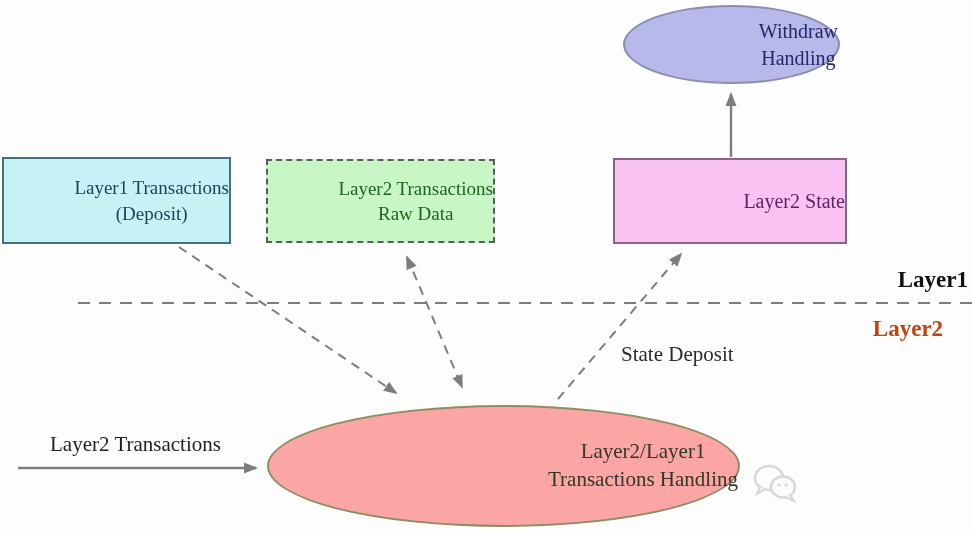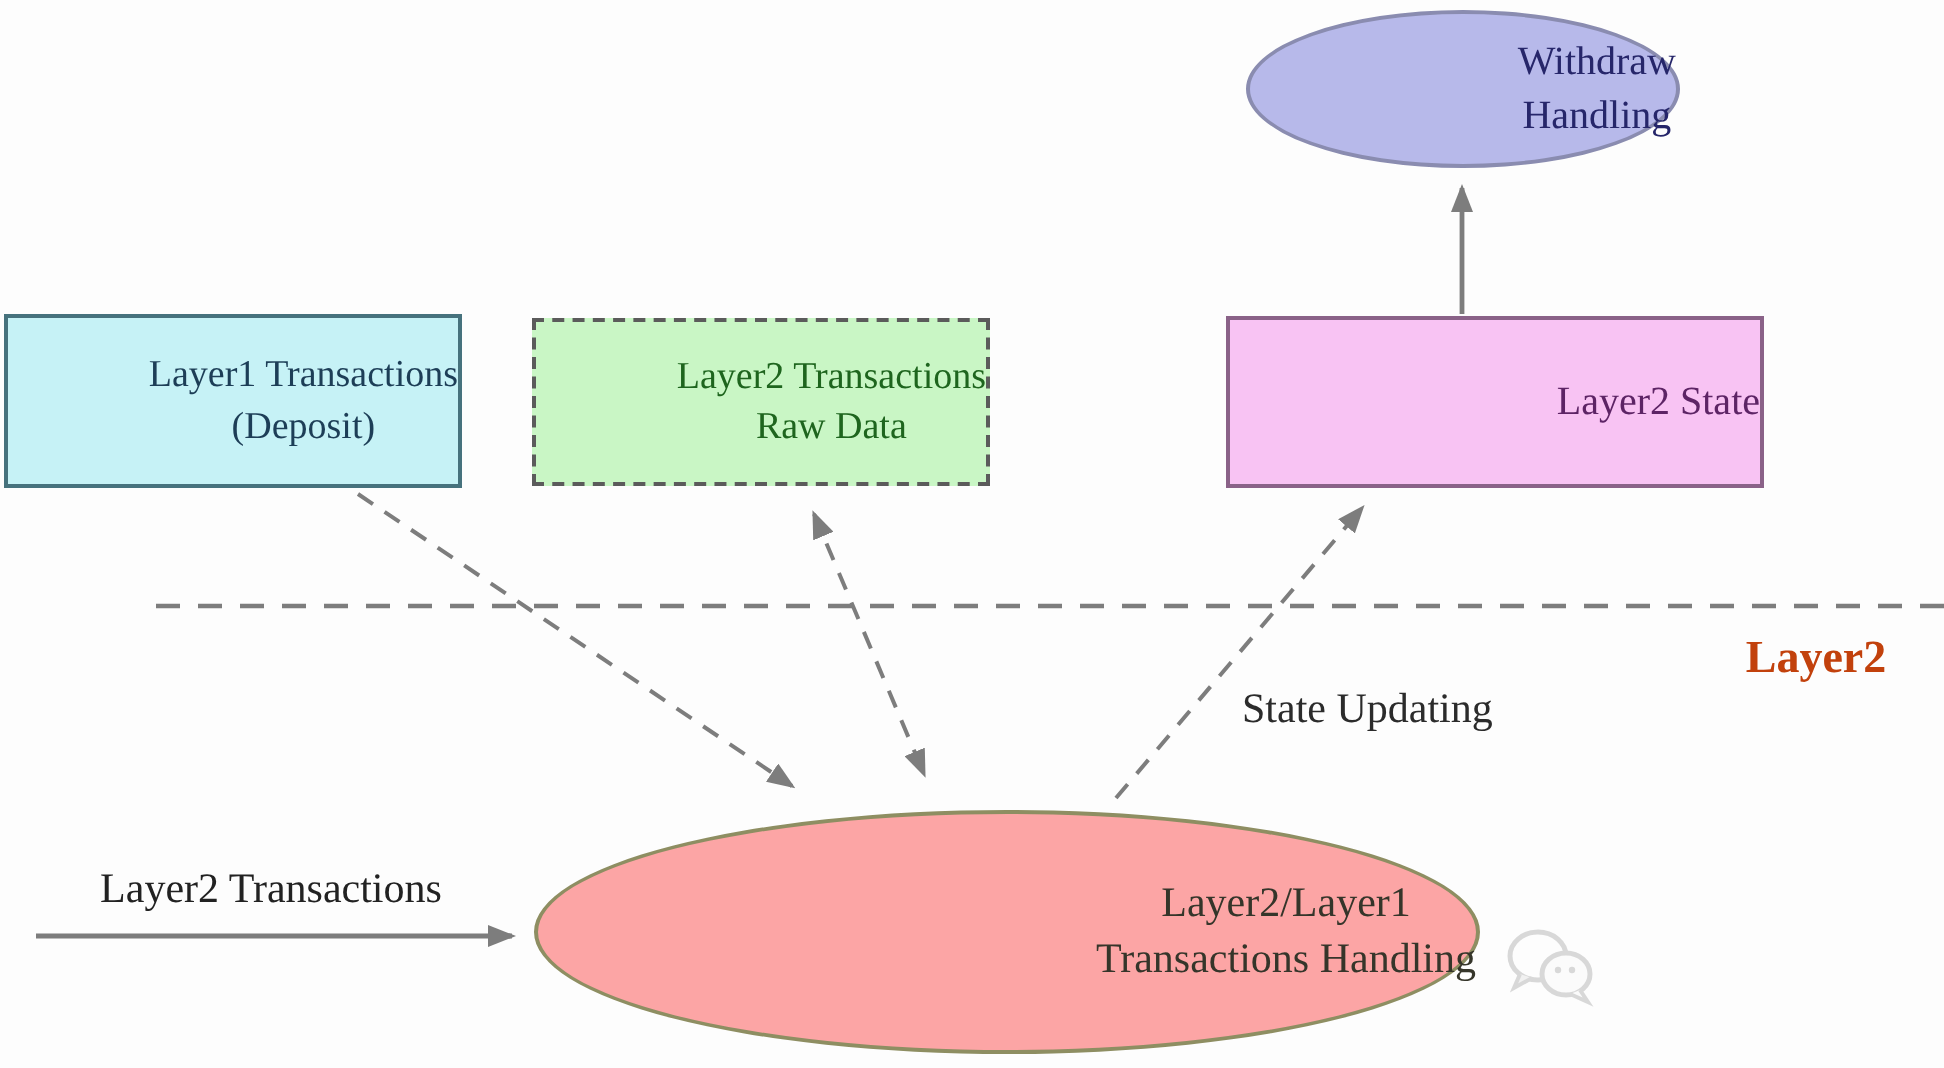--- a/index.html
+++ b/index.html
@@ -34,21 +34,21 @@
     font-size: 19px;
   }
   .node-rawdata {
     left: 266px; top: 159px; width: 229px; height: 84px;
     background: #c9f6c5;
     border: 2px dashed #5b5b5b;
     color: #1e651e;
     font-size: 19px;
   }
   .node-state {
-    left: 613px; top: 158px; width: 269px; height: 86px;
+    left: 613px; top: 158px; width: 234px; height: 86px;
     background: #f8c3f3;
     border: 2px solid #8a6288;
     color: #5d2465;
     font-size: 20px;
   }
   .node-withdraw {
     left: 623px; top: 5px; width: 217px; height: 79px;
     background: #b7b9ea;
     border: 2px solid #8a8cb0;
     border-radius: 50%;
@@ -151,23 +151,24 @@
   <div class="node node-withdraw">
     <span>Withdraw
 Handling</span>
   </div>
 
   <div class="node node-handling">
     <span>Layer2/Layer1
 Transactions Handling</span>
   </div>
 
+  <div class="lbl lbl-layer1">Layer1</div>
   <div class="lbl lbl-layer2">Layer2</div>
 
-  <div class="lbl lbl-state-updating">State Updating</div>
+  <div class="lbl lbl-state-updating">State Deposit</div>
   <div class="lbl lbl-l2tx">Layer2 Transactions</div>
 
   <div class="watermark">
     <span>
       <svg width="48" height="42" viewBox="0 0 48 42" aria-hidden="true">
         <ellipse cx="17" cy="15" rx="14" ry="12" fill="none" stroke="#d7d7d7" stroke-width="2.5"></ellipse>
         <path d="M8 24 L5 31 L14 26" fill="#f1f1f1" stroke="#d7d7d7" stroke-width="2"></path>
         <ellipse cx="31" cy="24" rx="12" ry="10.5" fill="#fbfbfb" stroke="#d7d7d7" stroke-width="2.5"></ellipse>
         <path d="M38 32 L42 38 L33 34" fill="#fbfbfb" stroke="#d7d7d7" stroke-width="2"></path>
         <circle cx="27" cy="22" r="1.6" fill="#d7d7d7"></circle>

